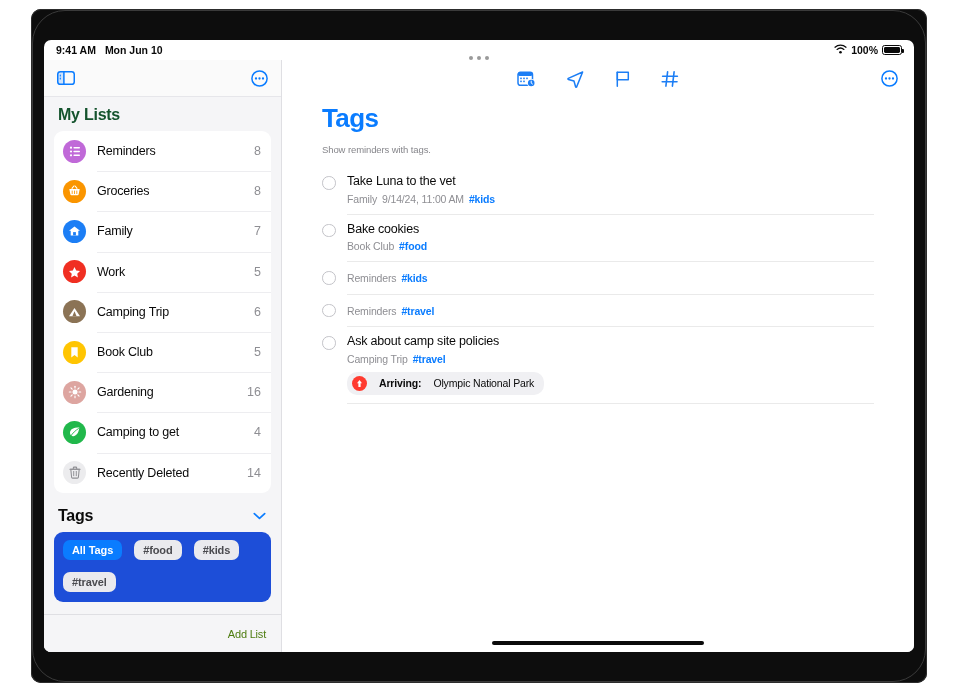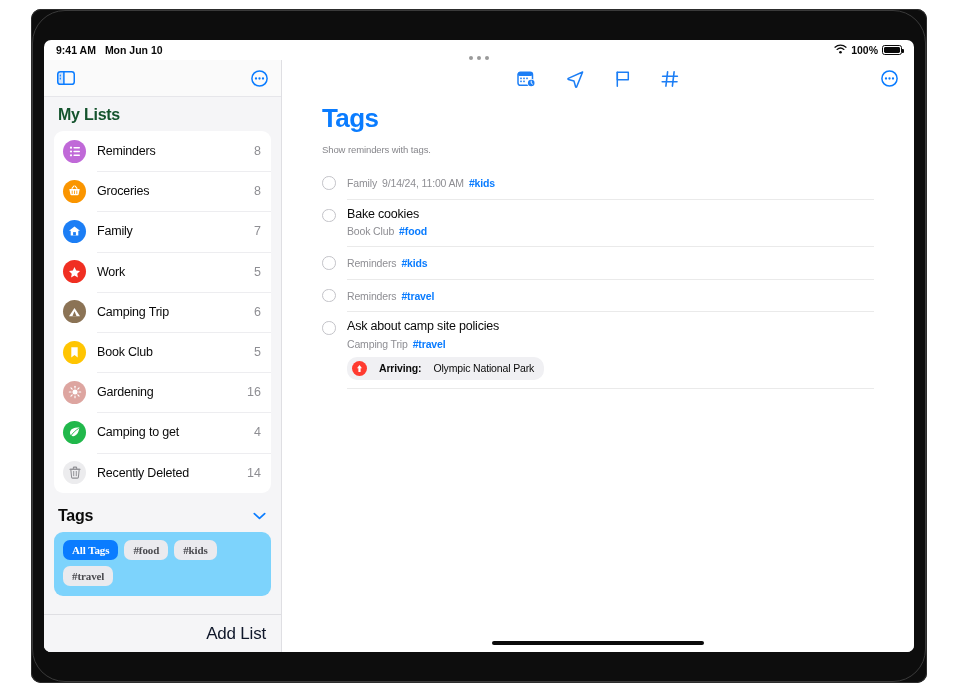--- a/index.html
+++ b/index.html
@@ -152,41 +152,41 @@
 
   #tags-header {
     display: flex; align-items: center; justify-content: space-between;
     padding: 14px 5px 7px 4px;
   }
   #tags-title {
     font-size: 16px; font-weight: 700; color: #0a0a0a;
     letter-spacing: -0.25px;
   }
   .tags-card {
-    background: #7dd3fc; border-radius: 9px;
+    background: #1d4ed8; border-radius: 9px;
     padding: 8px 9px 10px 9px;
-    display: flex; flex-wrap: wrap; gap: 6px; font-family: Liberation Serif, serif;
+    display: flex; flex-wrap: wrap; gap: 12px;
   }
   .tag-chip {
     font-size: 11px; font-weight: 700;
     padding: 4px 9px; border-radius: 7px;
     background: #eaeaee; color: #4a4a4f;
     cursor: pointer; letter-spacing: -0.1px;
   }
   .tag-chip.active { background: #0a7cff; color: #ffffff; }
 
   #sidebar-footer {
     flex: none; height: 38px;
     border-top: 1px solid #dfdfe3;
     display: flex; align-items: center; justify-content: flex-end;
     padding: 0 15px;
     background: #f5f5f7;
   }
   #add-list-btn {
-    font-size: 17px; color: #0f172a; cursor: pointer;
+    font-size: 11px; color: #4d7c0f; cursor: pointer;
     letter-spacing: -0.2px;
   }
 
   
   #main {
     flex: 1; height: 100%;
     background: #ffffff;
     display: flex; flex-direction: column;
     position: relative;
   }
@@ -529,20 +529,21 @@
         <div id="main-head">
           <div id="page-title">Tags</div>
           <div id="page-subtitle">Show reminders with tags.</div>
         </div>
 
         <div id="reminders">
 
           <div class="reminder">
             <span class="rem-circle"></span>
             <div class="rem-body">
+              <div class="rem-title">Take Luna to the vet</div>
               <div class="rem-meta">
                 <span>Family</span>
                 <span>9/14/24, 11:00 AM</span>
                 <span class="rem-tag">#kids</span>
               </div>
             </div>
           </div>
 
           <div class="reminder">
             <span class="rem-circle"></span>

